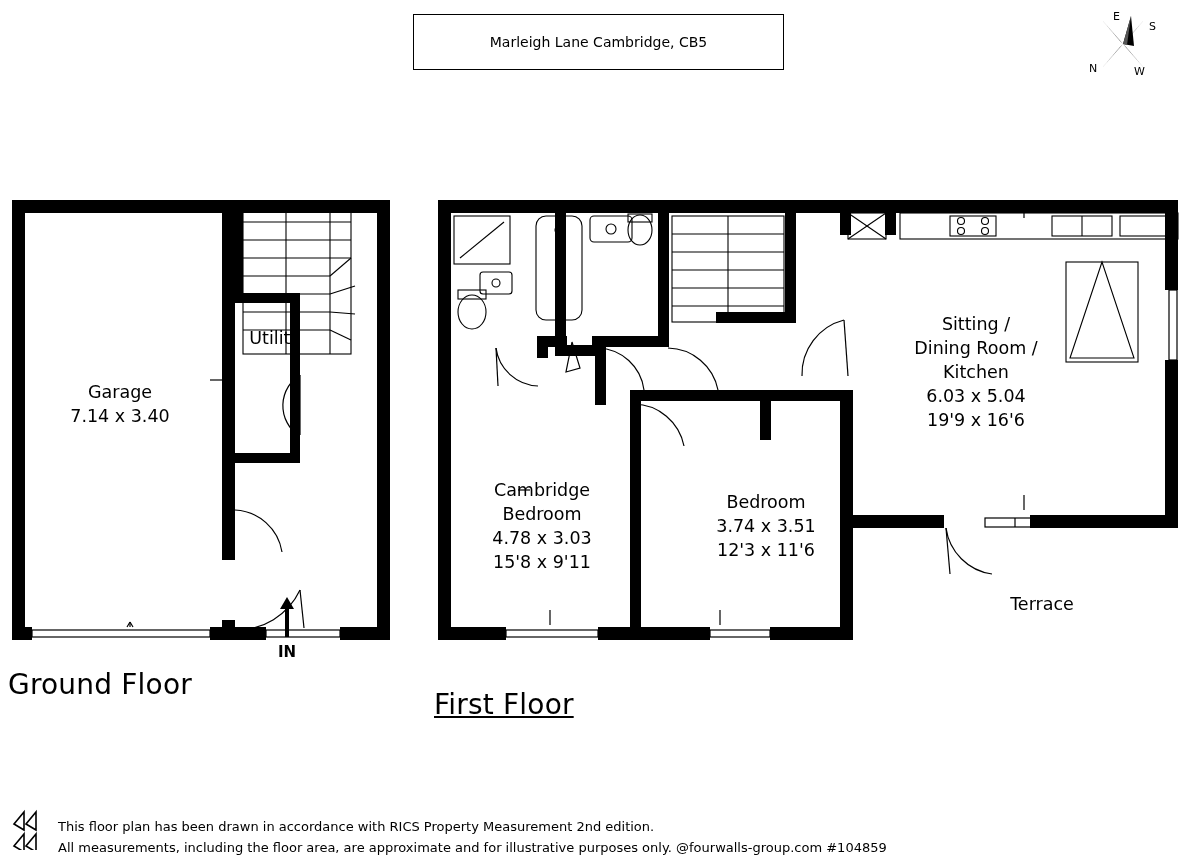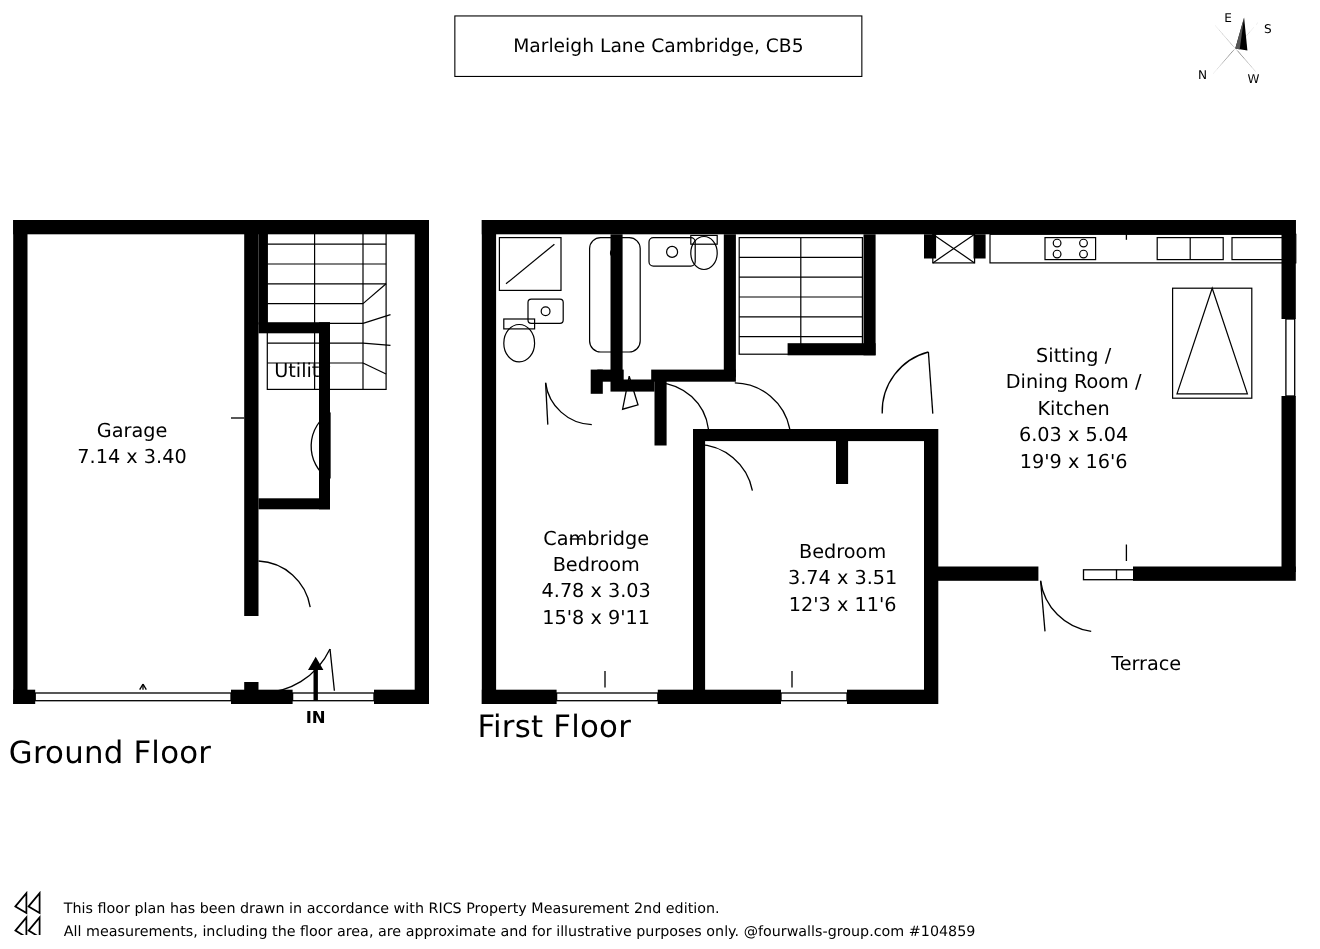--- a/index.html
+++ b/index.html
@@ -19,21 +19,21 @@
 
   
   #title-box {
     left: 413px; top: 14px; width: 371px; height: 56px;
     border: 1.5px solid #000;
     box-sizing: border-box;
     display: flex; flex-direction: column;
     align-items: center; justify-content: center;
     background: #fff;
   }
-  #title-box .line { font-size: 17px; line-height: 23px; white-space: nowrap; }
+  #title-box .line { font-size: 14px; line-height: 23px; white-space: nowrap; }
 
   
   #compass { left: 1086px; top: 8px; width: 74px; height: 72px; }
   #compass .lbl { position: absolute; font-size: 11px; }
 
   
   .floor-label {
     font-size: 28px;
     letter-spacing: 0.2px;
     white-space: nowrap;
@@ -314,21 +314,21 @@
   <div>Dining Room /</div>
   <div>Kitchen</div>
   <div>6.03 x 5.04</div>
   <div>19'9 x 16'6</div>
 </div>
 
 <div class="abs room-label" style="left:962px; top:592px; width:160px;">
   <div>Terrace</div>
 </div>
 
-<div class="abs floor-label" style="left:434px; top:644px;">First Floor</div>
+<div class="abs floor-label" style="left:434px; top:688px;text-decoration:underline;">First Floor</div>
 
 <div class="abs" style="left:10px; top:808px; width:38px; height:42px;">
   <svg width="38" height="42" viewBox="0 0 38 42">
     <g stroke="#000" stroke-width="1.6" fill="none">
       <path d="M4,16 L14,4 L14,22 Z"></path>
       <path d="M16,16 L26,4 L26,22 Z"></path>
       <path d="M4,38 L14,26 L14,44 Z"></path>
       <path d="M16,38 L26,26 L26,44 Z"></path>
     </g>
   </svg>

